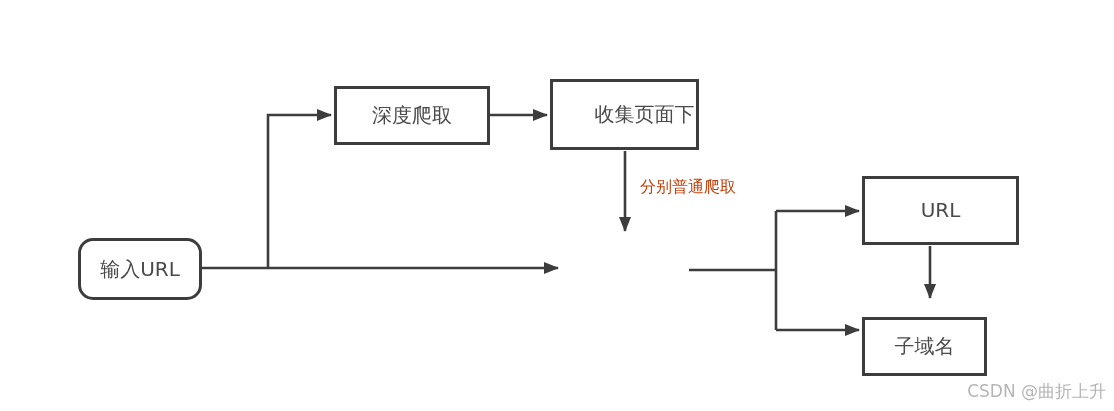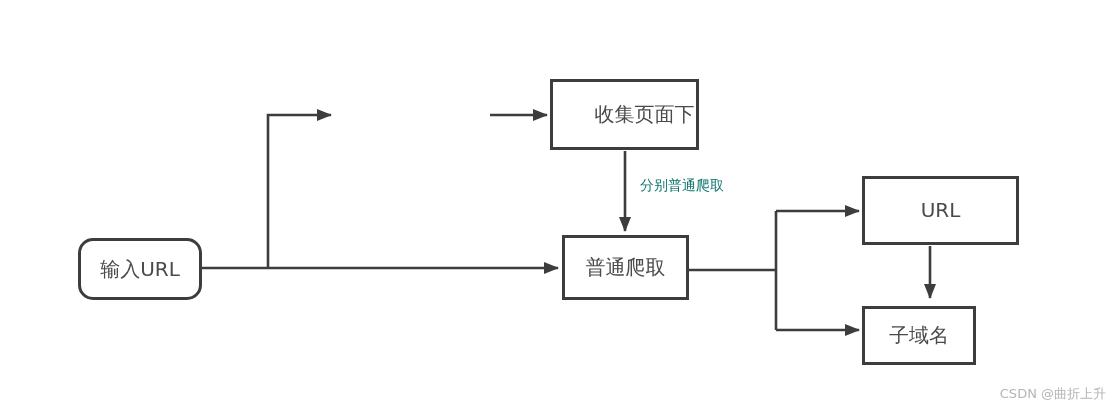--- a/index.html
+++ b/index.html
@@ -35,35 +35,35 @@
     font-size: 20px;
     line-height: 27px;
     text-align: center;
     white-space: nowrap;
   }
   .node-input-url   { left: 78px;  top: 238px; width: 124px; height: 62px; border-radius: 15px; }
   .node-deep-crawl  { left: 334px; top: 86px;  width: 156px; height: 59px; }
   .node-collect     { left: 550px; top: 79px;  width: 149px; height: 71px; padding-left: 40px; }
   .node-normal      { left: 562px; top: 235px; width: 127px; height: 65px; }
   .node-url         { left: 862px; top: 176px; width: 157px; height: 69px; }
-  .node-subdomain   { left: 862px; top: 306px; width: 114px; height: 59px; }
+  .node-subdomain   { left: 862px; top: 317px; width: 125px; height: 59px; }
   .edge-label {
     position: absolute;
     left: 640px;
     top: 177px;
-    color: #0f766e;
-    font-size: 14px;
+    color: #c2410c;
+    font-size: 16px;
     white-space: nowrap;
   }
   .watermark {
     position: absolute;
     right: 8px;
     bottom: 8px;
     color: #b5b5b5;
-    font-size: 13px;
+    font-size: 17px;
     white-space: nowrap;
   }
 </style>
 </head>
 <body>
 
 <div class="canvas">
 
   <svg class="edges" width="1114" height="411" viewBox="0 0 1114 411" fill="none" stroke="#3d3d3d" stroke-width="2.6">
     <defs>
@@ -88,28 +88,28 @@
 
     <path d="M776,330 H859" marker-end="url(#arrow)"></path>
 
     <path d="M930,246 V298" marker-end="url(#arrow)"></path>
   </svg>
 
   <div class="node node-input-url">
     <span>输入URL</span>
   </div>
 
+  <div class="node node-deep-crawl">
+    <span>深度爬取</span>
+  </div>
 
   <div class="node node-collect">
     <span>收集页面下</span>
   </div>
 
-  <div class="node node-normal">
-    <span>普通爬取</span>
-  </div>
 
   <div class="node node-url">
     <span>URL</span>
   </div>
 
   <div class="node node-subdomain">
     <span>子域名</span>
   </div>
 
   <div class="edge-label">分别普通爬取</div>

